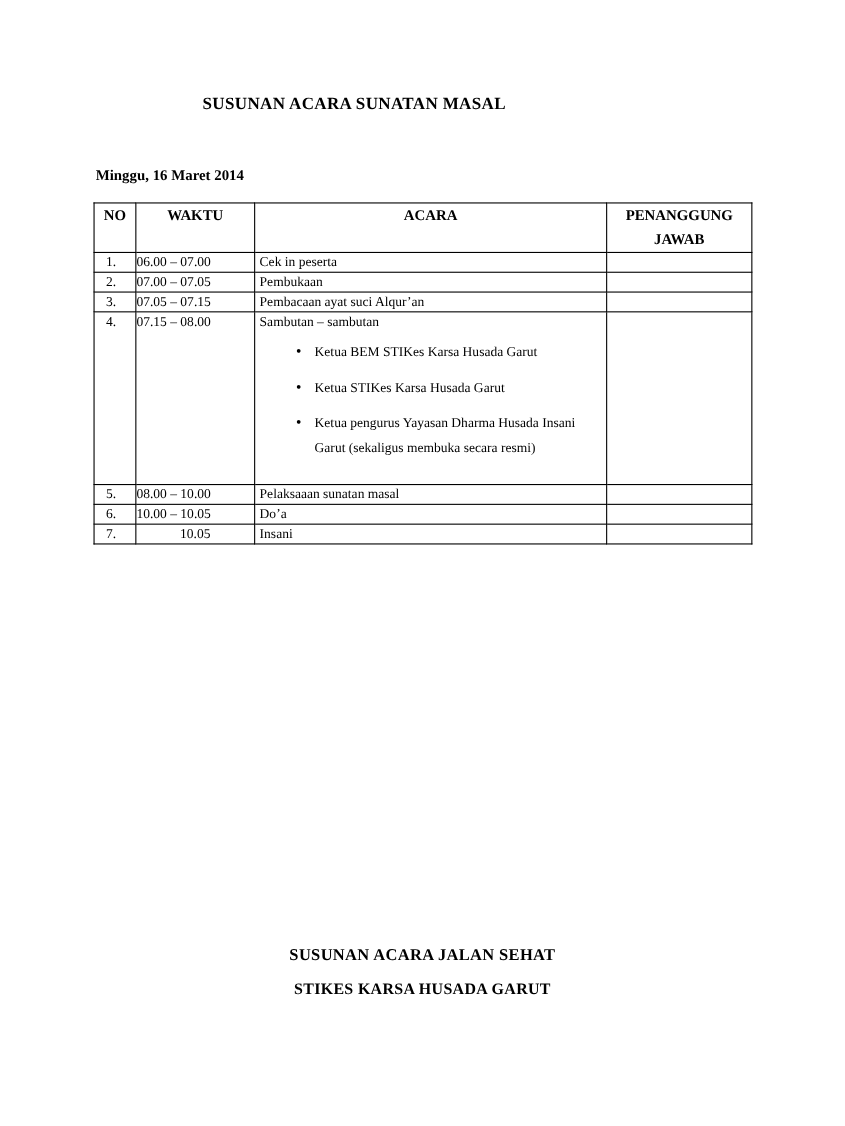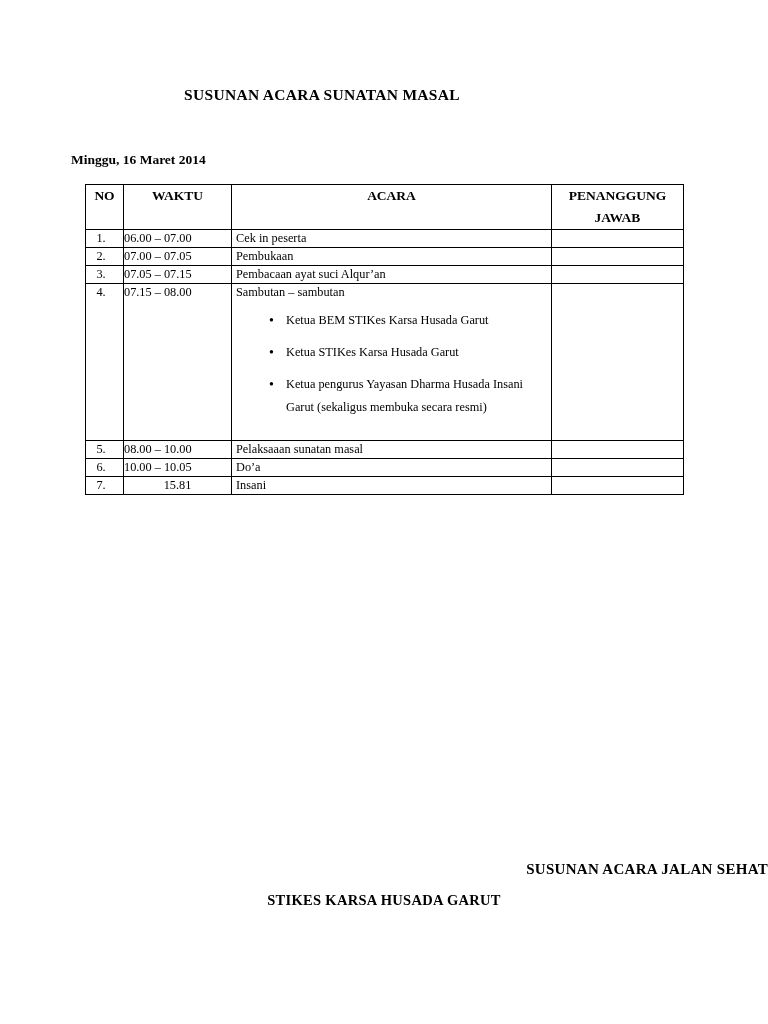--- a/index.html
+++ b/index.html
@@ -31,21 +31,21 @@
     text-align: center;
     font-size: 15.5px;
     font-weight: bold;
     letter-spacing: 0.3px;
   }
 
   
   .date-line {
     position: absolute;
     top: 152px;
-    left: 71px;
+    left: 87px;
     font-size: 13.5px;
     font-weight: bold;
   }
 
   
   .schedule-table {
     position: absolute;
     top: 184px;
     left: 85px;
     width: 598px;
@@ -141,21 +141,20 @@
     position: absolute;
     top: 861px;
     left: 0;
     width: 768px;
     text-align: center;
   }
   .footer-line-1 {
     font-size: 15px;
     font-weight: bold;
     letter-spacing: 0.3px;
-    text-align: right;
   }
   .footer-line-2 {
     margin-top: 14px;
     font-size: 14.5px;
     font-weight: bold;
     letter-spacing: 0.3px;
   }
 </style>
 </head>
 <body>
@@ -239,21 +238,21 @@
 
       <tr>
         <td class="cell-no">6.</td>
         <td class="cell-waktu">10.00 – 10.05</td>
         <td class="cell-acara">Do’a</td>
         <td class="cell-pj"></td>
       </tr>
 
       <tr>
         <td class="cell-no">7.</td>
-        <td class="cell-waktu centered">15.81</td>
+        <td class="cell-waktu centered">10.05</td>
         <td class="cell-acara">Insani</td>
         <td class="cell-pj"></td>
       </tr>
 
     </tbody>
   </table>
 
   <div class="footer-block">
     <div class="footer-line-1">SUSUNAN ACARA JALAN SEHAT</div>
     <div class="footer-line-2">STIKES KARSA HUSADA GARUT</div>

